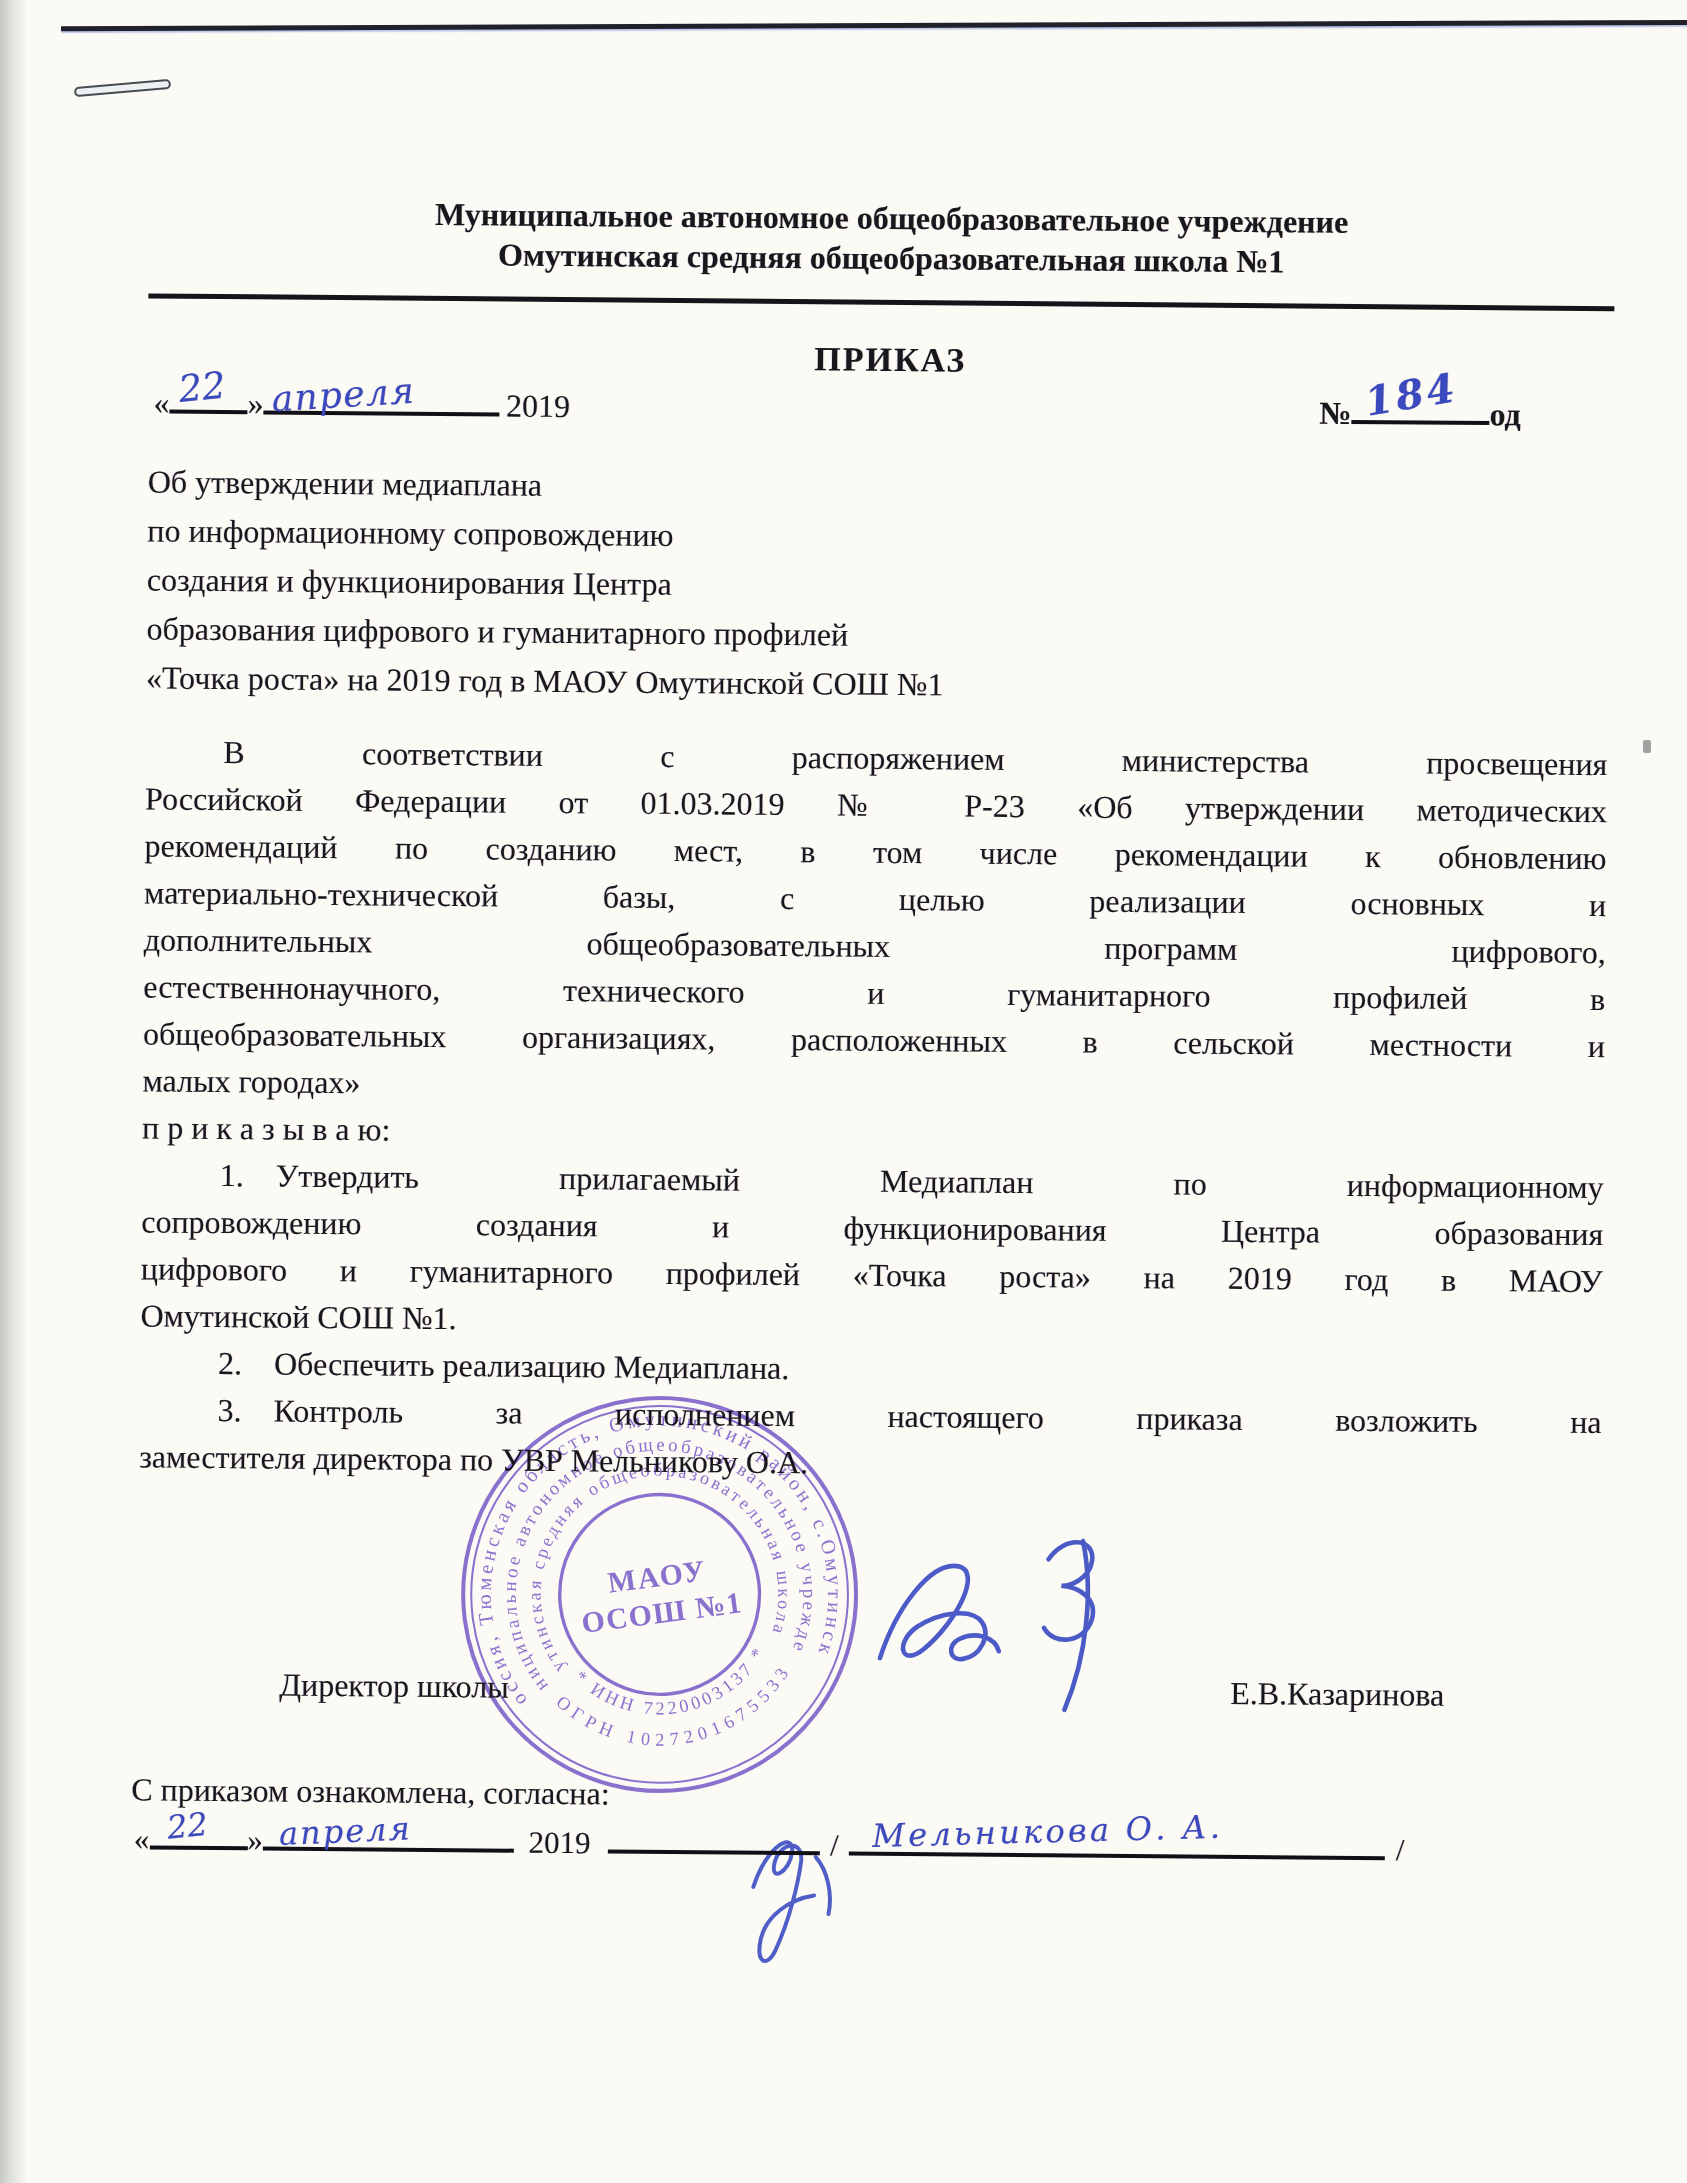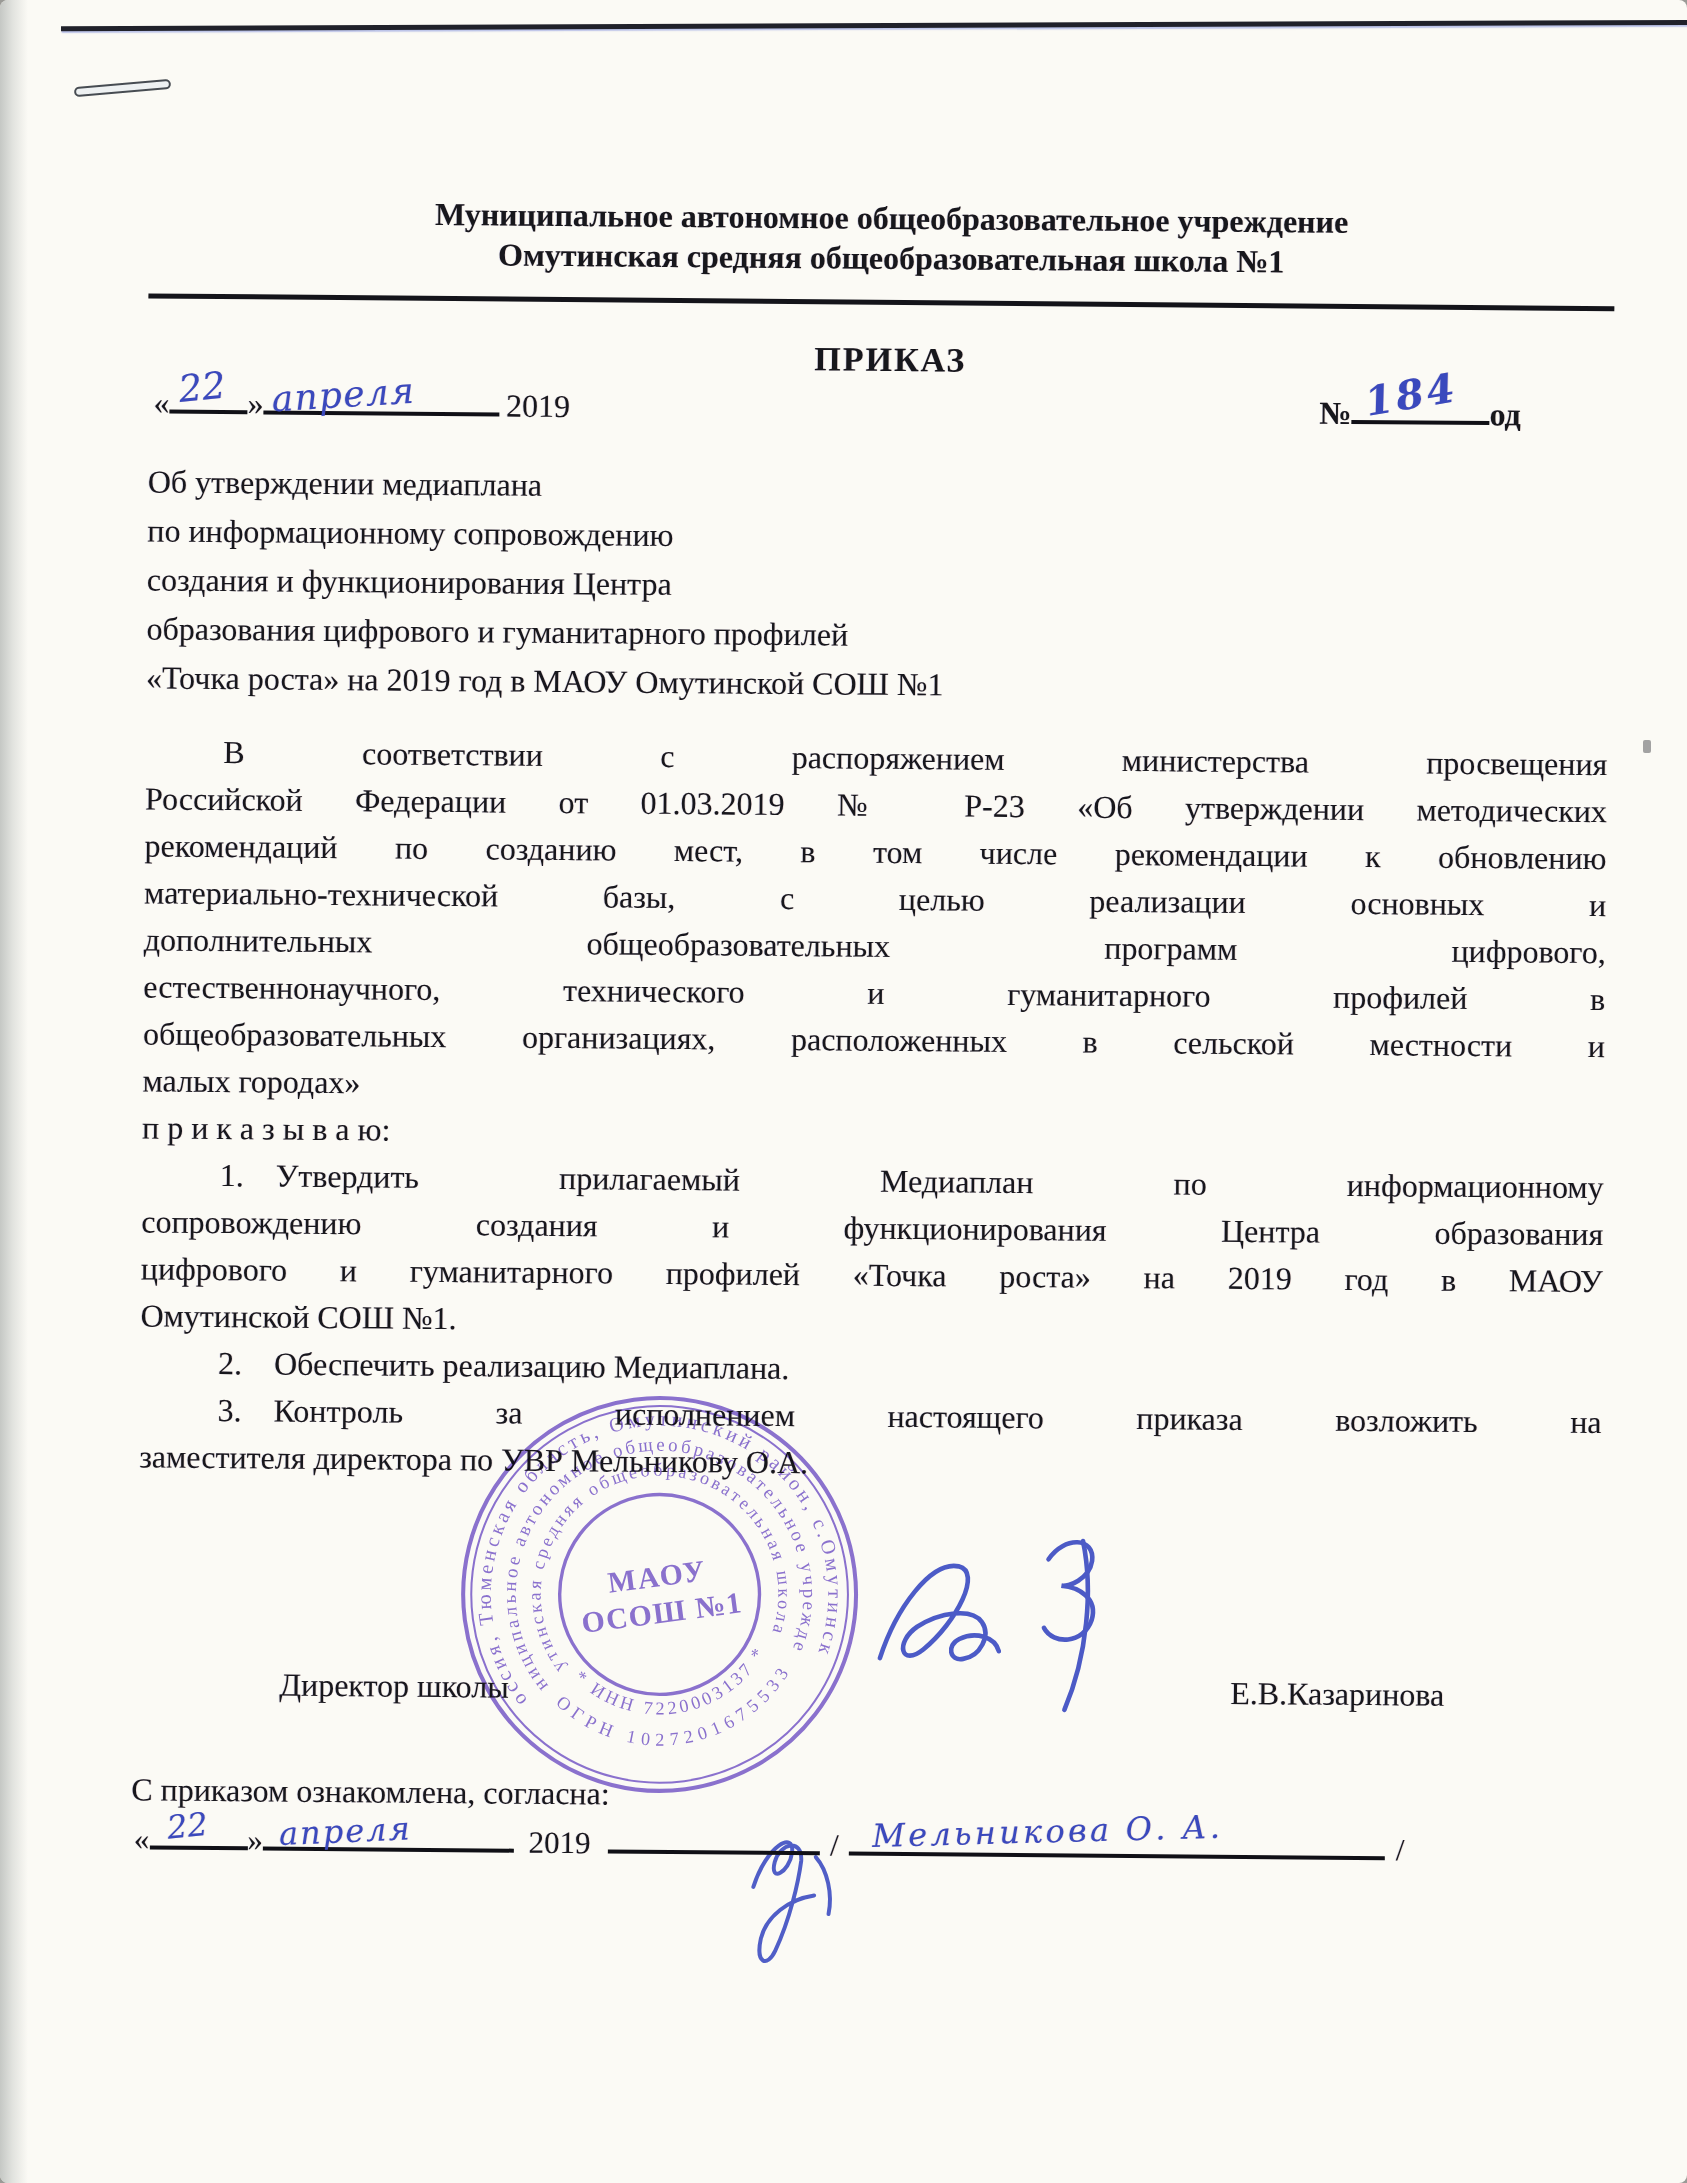--- a/index.html
+++ b/index.html
@@ -1,17 +1,17 @@
 <!DOCTYPE html>
 <html style="font-size:10.6px"><head>
 <meta charset="utf-8">
 <style>
   html,body{margin:0;padding:0;background:#9a9a96;}
   .page{position:relative;width:1687px;height:2183px;background:#fbfaf5;overflow:hidden;
-        font-family:"Liberation Serif","DejaVu Serif",serif;color:#17171c;border-radius:8px;}
+        font-family:"Liberation Serif","DejaVu Serif",serif;color:#17171c;}
   
   .scan-band{position:absolute;left:0;top:0;width:28px;height:100%;
         background:linear-gradient(90deg,#b3b7b4 0%,#d9dbd7 45%,rgba(251,250,245,0) 100%);opacity:.75;}
   .scan-top{position:absolute;left:61px;top:22.5px;width:1634px;height:5.3px;background:#20212a;
         transform:rotate(-0.22deg);box-shadow:0 2.6px 1.3px -0.7px rgba(80,100,210,.38);}
   .staple{position:absolute;left:74px;top:83px;width:93px;height:6px;border:2.6px solid #474c52;
         border-radius:5.3px;background:#eef1f2;transform:rotate(-5deg);}
   .speck{position:absolute;left:1643px;top:740px;width:8px;height:13.2px;background:#4a4a4f;
         border-radius:2px;opacity:.5;}
   

